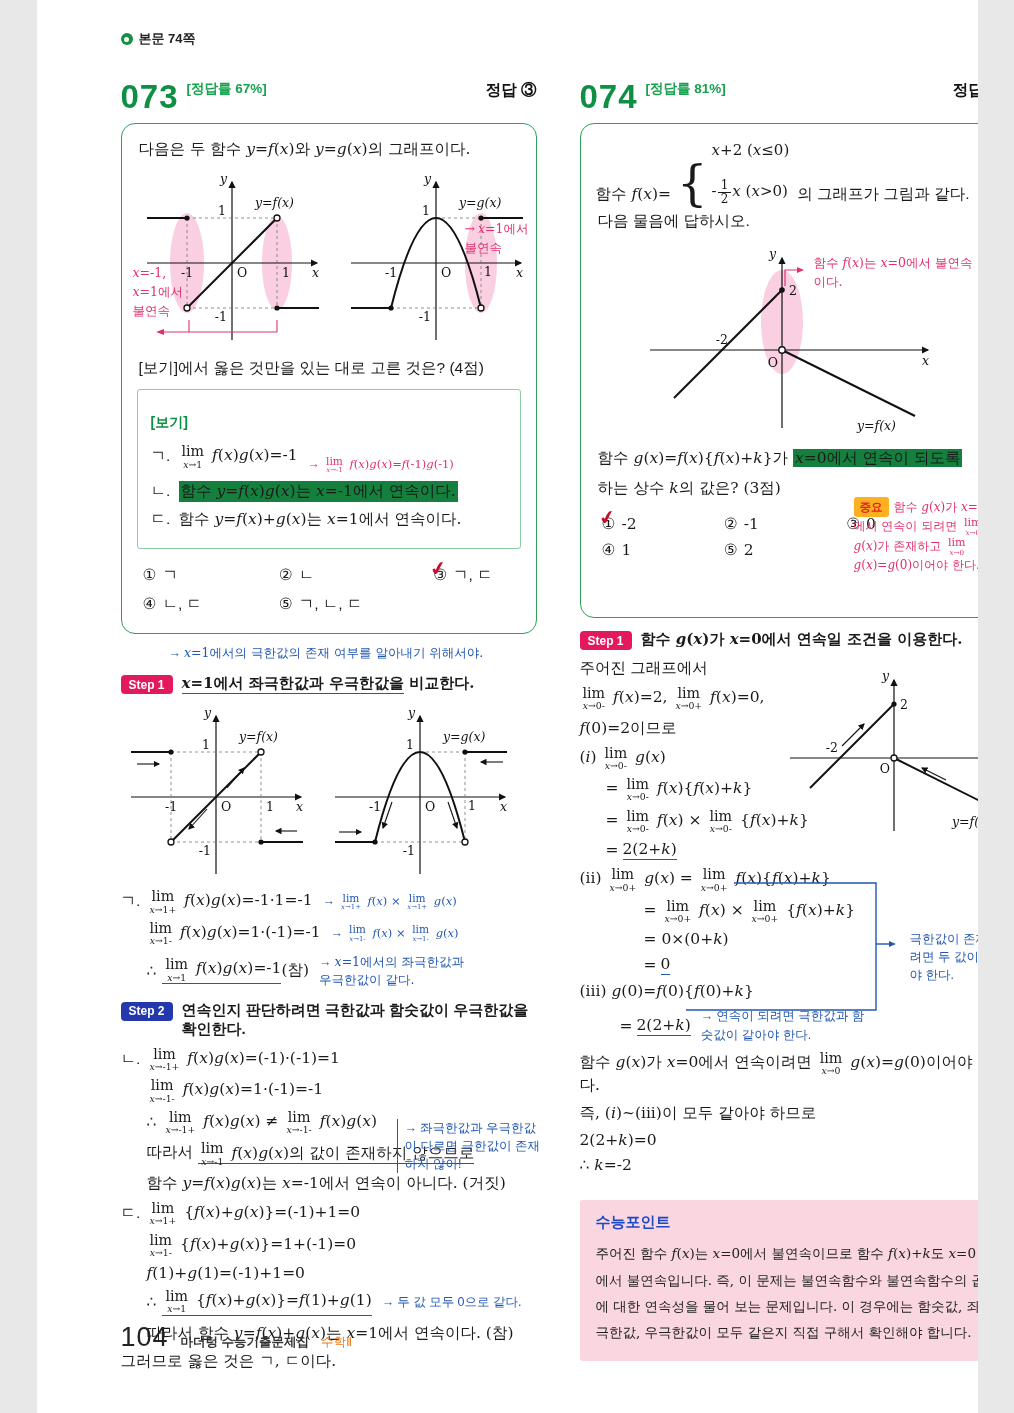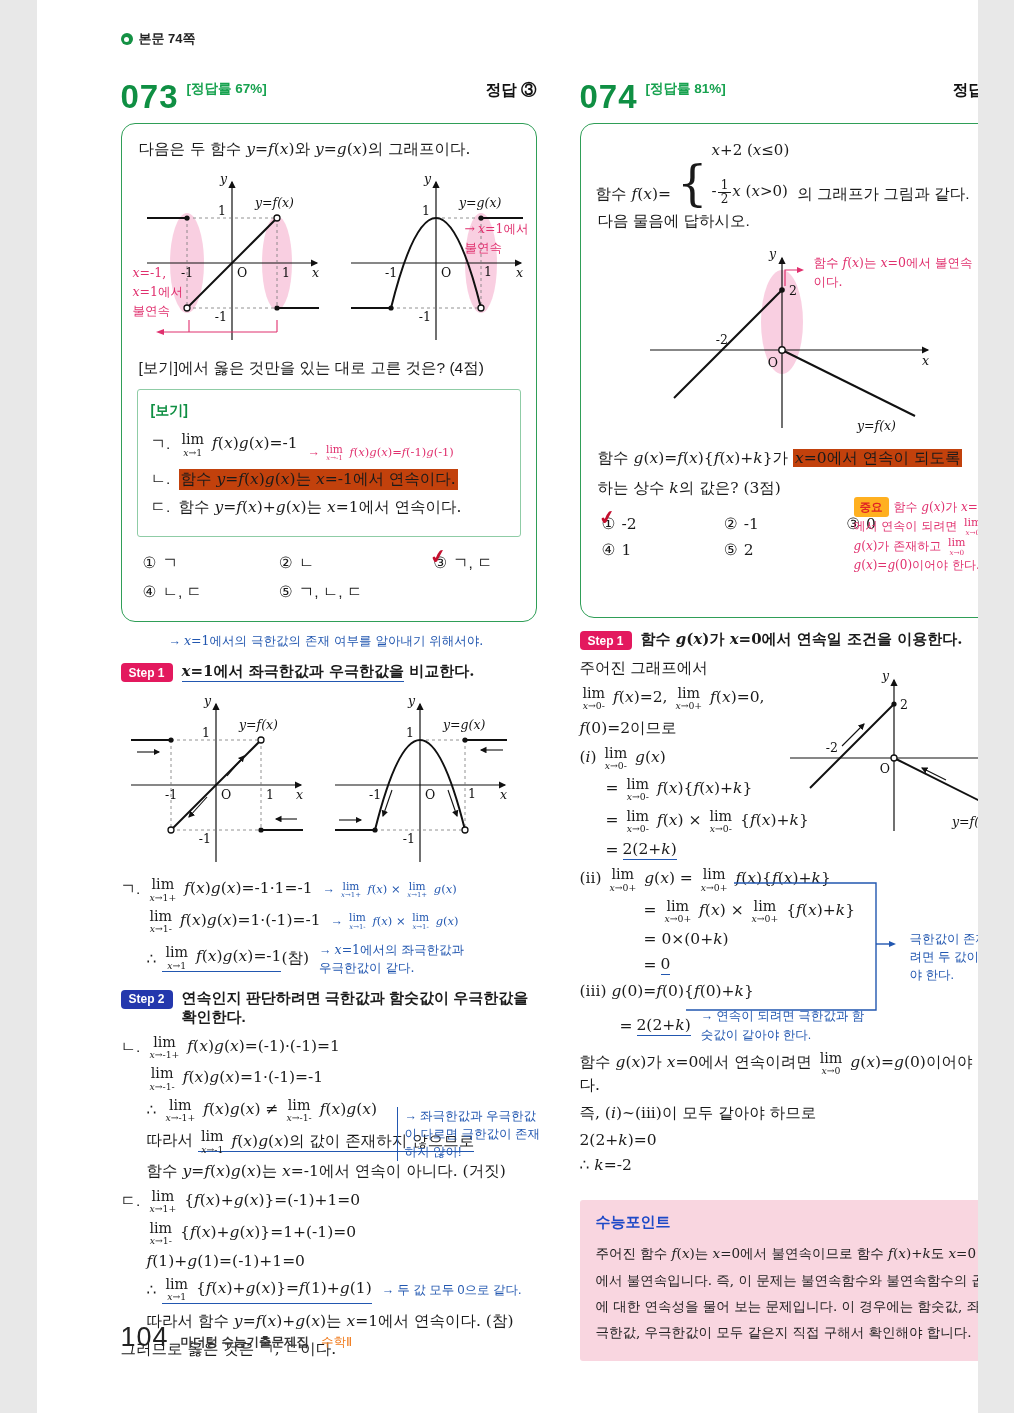--- a/index.html
+++ b/index.html
@@ -28,27 +28,27 @@
   
   .m{font-family:"DejaVu Serif","Liberation Serif",serif;font-style:normal}
   .m em{font-style:italic}
   .lim{display:inline-flex;flex-direction:column;align-items:center;vertical-align:middle;line-height:1;margin:0 3px}
   .limt{font-size:0.92em}
   .limb{font-size:0.6em;margin-top:1px;white-space:nowrap}
   .frac{display:inline-flex;flex-direction:column;align-items:center;vertical-align:middle;line-height:1.05;font-size:0.8em;margin:0 1px}
   .fnum{border-bottom:1px solid currentColor;padding:0 3px}
   .fden{padding:0 3px}
 
-  .hl{background:#c2410c;padding:0 2px}
+  .hl{background:#15803d;padding:0 2px}
   .bn{color:#2257b0;font-size:12.5px;line-height:1.45}
   .rn{color:#e0306e;font-size:12.5px;line-height:1.5}
   .arr{font-style:normal;margin-right:3px}
 
   
-  .boki{border:1.4px solid #8fcca6;border-radius:3px;padding:12px 13px 11px 13px;margin:10px 0 12px 0}
+  .boki{border:1.4px solid #8fcca6;border-radius:3px;padding:24px 13px 11px 13px;margin:10px 0 12px 0}
   .bokit{color:#0f8f43;font-weight:bold;font-size:14px;margin-bottom:6px}
   .bkline{display:flex;align-items:center;margin:7px 0;font-size:15.5px}
   .bkpre{width:28px;flex:none}
 
   
   .chrow{margin:4px 0 0 6px;font-size:15.5px}
   .ch{display:inline-block;margin:4px 0}
   .cwrap{position:relative;display:inline-block;margin-right:6px}
   .chk{position:absolute;left:-3px;top:-9px;color:#c40f2e;font-size:19px;font-weight:bold;
        transform:rotate(-12deg);font-family:"DejaVu Sans",sans-serif}

